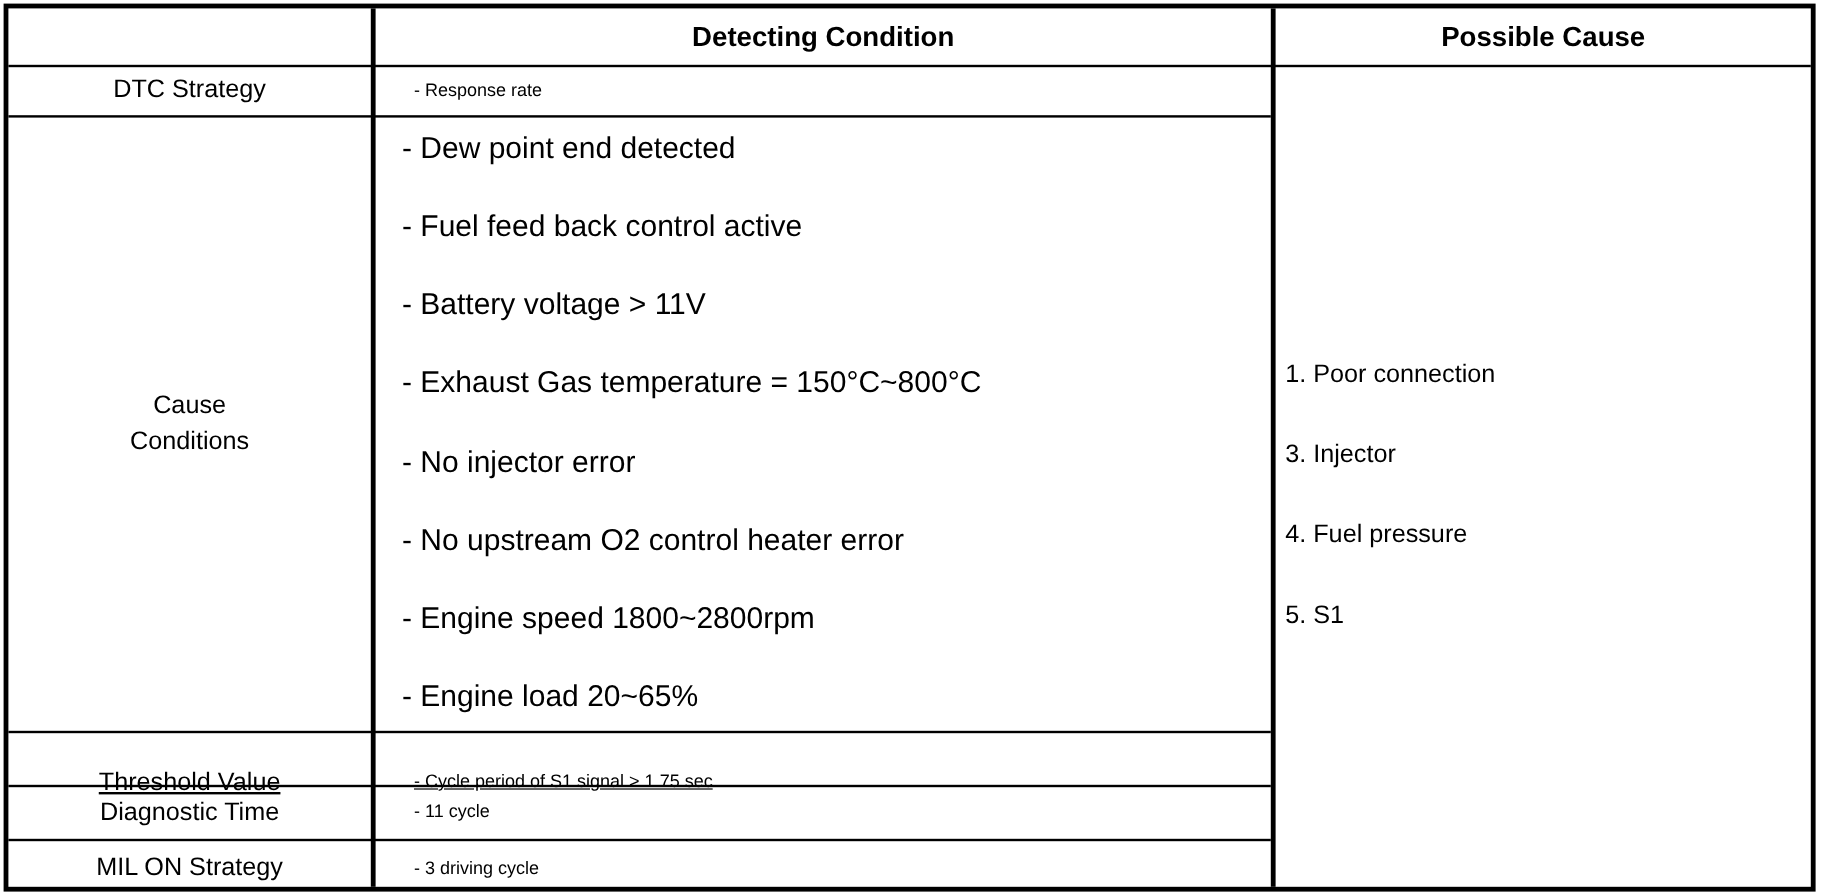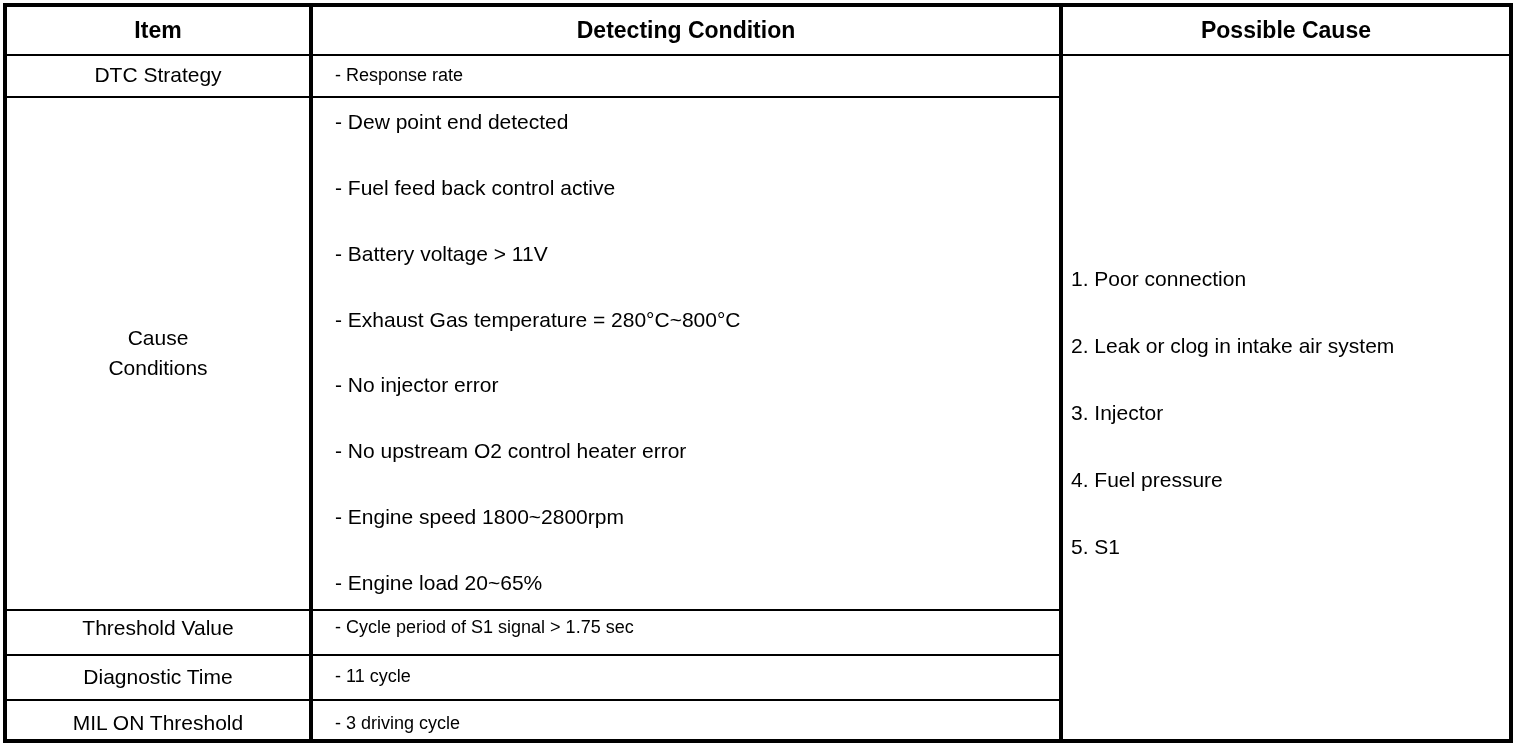--- a/index.html
+++ b/index.html
@@ -86,46 +86,46 @@
     justify-content: center;
     text-align: center;
     font-size: 21px;
     line-height: 1.42;
     border-radius: 16px;
   }
 
   .cond-cell {
     display: flex;
     align-items: center;
-    font-size: 18px;
-    padding-left: 22px;
+    font-size: 15px;
+    padding-left: 32px;
   }
 
   
   .row-dtc      { top: 47px;  height: 42px;  }
   .row-enable   { top: 89px;  height: 513px; }
-  .row-thresh   { top: 592px; height: 57px;  }
+  .row-thresh   { top: 616px; height: 57px; text-decoration: underline;  }
   .row-diag     { top: 647px; height: 45px;  }
   .row-mil      { top: 692px; height: 48px;  }
 
   
   .enable-list {
     position: absolute;
     left: 306px;
     top: 89px;
     width: 746px;
     height: 513px;
     box-sizing: border-box;
     padding: 14px 0 14px 22px;
     display: flex;
     flex-direction: column;
     justify-content: space-between;
   }
   .enable-list .line {
-    font-size: 21px;
+    font-size: 25px;
     white-space: nowrap;
   }
 
   
   .cause-cell {
     position: absolute;
     left: 1056px;
     top: 47px;
     width: 446px;
     height: 693px;
@@ -151,55 +151,53 @@
 
     <div class="vdiv vdiv-1"></div>
     <div class="vdiv vdiv-2"></div>
 
     <div class="hdiv hdiv-full hdiv-header"></div>
     <div class="hdiv hdiv-left hdiv-r1"></div>
     <div class="hdiv hdiv-left hdiv-r2"></div>
     <div class="hdiv hdiv-left hdiv-r3"></div>
     <div class="hdiv hdiv-left hdiv-r4"></div>
 
-    <div class="cell col-item head-cell">Item</div>
     <div class="cell col-cond head-cell">Detecting Condition</div>
     <div class="cell col-cause head-cell">Possible Cause</div>
 
     <div class="cell col-item item-cell row-dtc">DTC Strategy</div>
     <div class="cell col-cond cond-cell row-dtc">-  Response rate</div>
 
     <div class="cell col-item item-cell row-enable">
       <div>
         <div>Cause</div>
         <div>Conditions</div>
       </div>
     </div>
     <div class="enable-list">
       <div class="line">-  Dew point end detected</div>
       <div class="line">-  Fuel feed back control active</div>
       <div class="line">-  Battery voltage &gt; 11V</div>
-      <div class="line">-  Exhaust Gas temperature = 280°C~800°C</div>
+      <div class="line">-  Exhaust Gas temperature = 150°C~800°C</div>
       <div class="line">-  No injector error</div>
       <div class="line">-  No upstream O2 control heater error</div>
       <div class="line">-  Engine speed 1800~2800rpm</div>
       <div class="line">-  Engine load 20~65%</div>
     </div>
 
     <div class="cell col-item item-cell row-thresh">Threshold Value</div>
     <div class="cell col-cond cond-cell row-thresh">- Cycle period of S1 signal &gt; 1.75 sec</div>
 
     <div class="cell col-item item-cell row-diag">Diagnostic Time</div>
     <div class="cell col-cond cond-cell row-diag">- 11 cycle</div>
 
-    <div class="cell col-item item-cell row-mil">MIL ON Threshold</div>
+    <div class="cell col-item item-cell row-mil">MIL ON Strategy</div>
     <div class="cell col-cond cond-cell row-mil">- 3 driving cycle</div>
 
     <div class="cause-cell">
       <div class="line">1. Poor connection</div>
-      <div class="line">2. Leak or clog in intake air system</div>
       <div class="line">3. Injector</div>
       <div class="line">4. Fuel pressure</div>
       <div class="line">5. S1</div>
     </div>
 
   </div>
 </div>
 
 </body></html>

